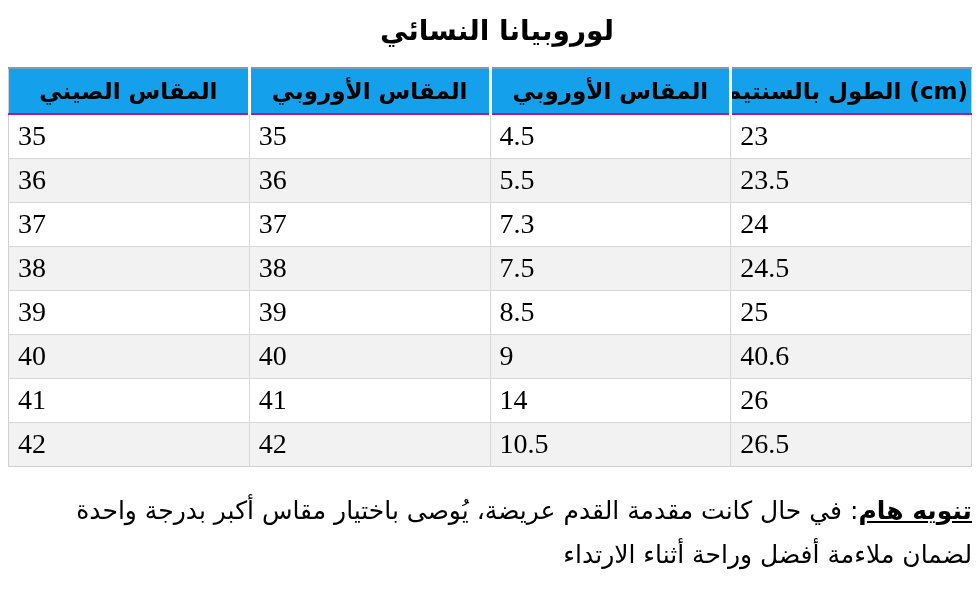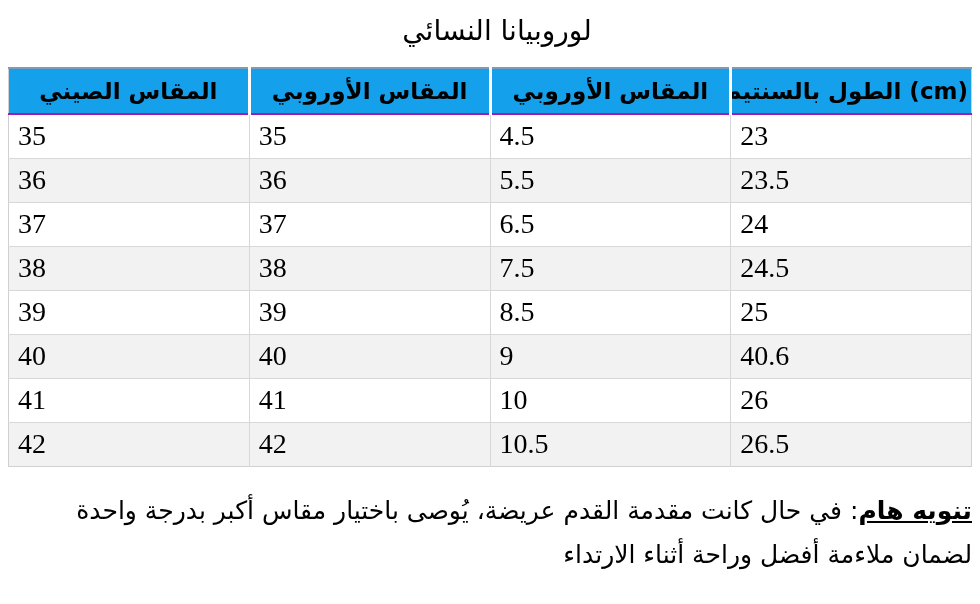--- a/index.html
+++ b/index.html
@@ -11,21 +11,21 @@
     overflow: hidden;
     font-family: "DejaVu Sans", sans-serif;
     color: #000;
   }
   .page { width: 980px; height: 604px; }
 
   .title {
     margin: 14px 0 20px;
     text-align: center;
     font-size: 28px;
-    font-weight: normal;
+    font-weight: bold;
     direction: rtl;
     padding-left: 14px;
   }
 
   table.size-table {
     width: 964px;
     margin: 0 8px;
     border-collapse: collapse;
     table-layout: fixed;
     direction: rtl;
@@ -95,21 +95,21 @@
           <td>35</td>
         </tr>
         <tr>
           <td>23.5</td>
           <td>5.5</td>
           <td>36</td>
           <td>36</td>
         </tr>
         <tr>
           <td>24</td>
-          <td>6.5</td>
+          <td>7.3</td>
           <td>37</td>
           <td>37</td>
         </tr>
         <tr>
           <td>24.5</td>
           <td>7.5</td>
           <td>38</td>
           <td>38</td>
         </tr>
         <tr>
@@ -119,21 +119,21 @@
           <td>39</td>
         </tr>
         <tr>
           <td>40.6</td>
           <td>9</td>
           <td>40</td>
           <td>40</td>
         </tr>
         <tr>
           <td>26</td>
-          <td>10</td>
+          <td>14</td>
           <td>41</td>
           <td>41</td>
         </tr>
         <tr>
           <td>26.5</td>
           <td>10.5</td>
           <td>42</td>
           <td>42</td>
         </tr>
       </tbody>

